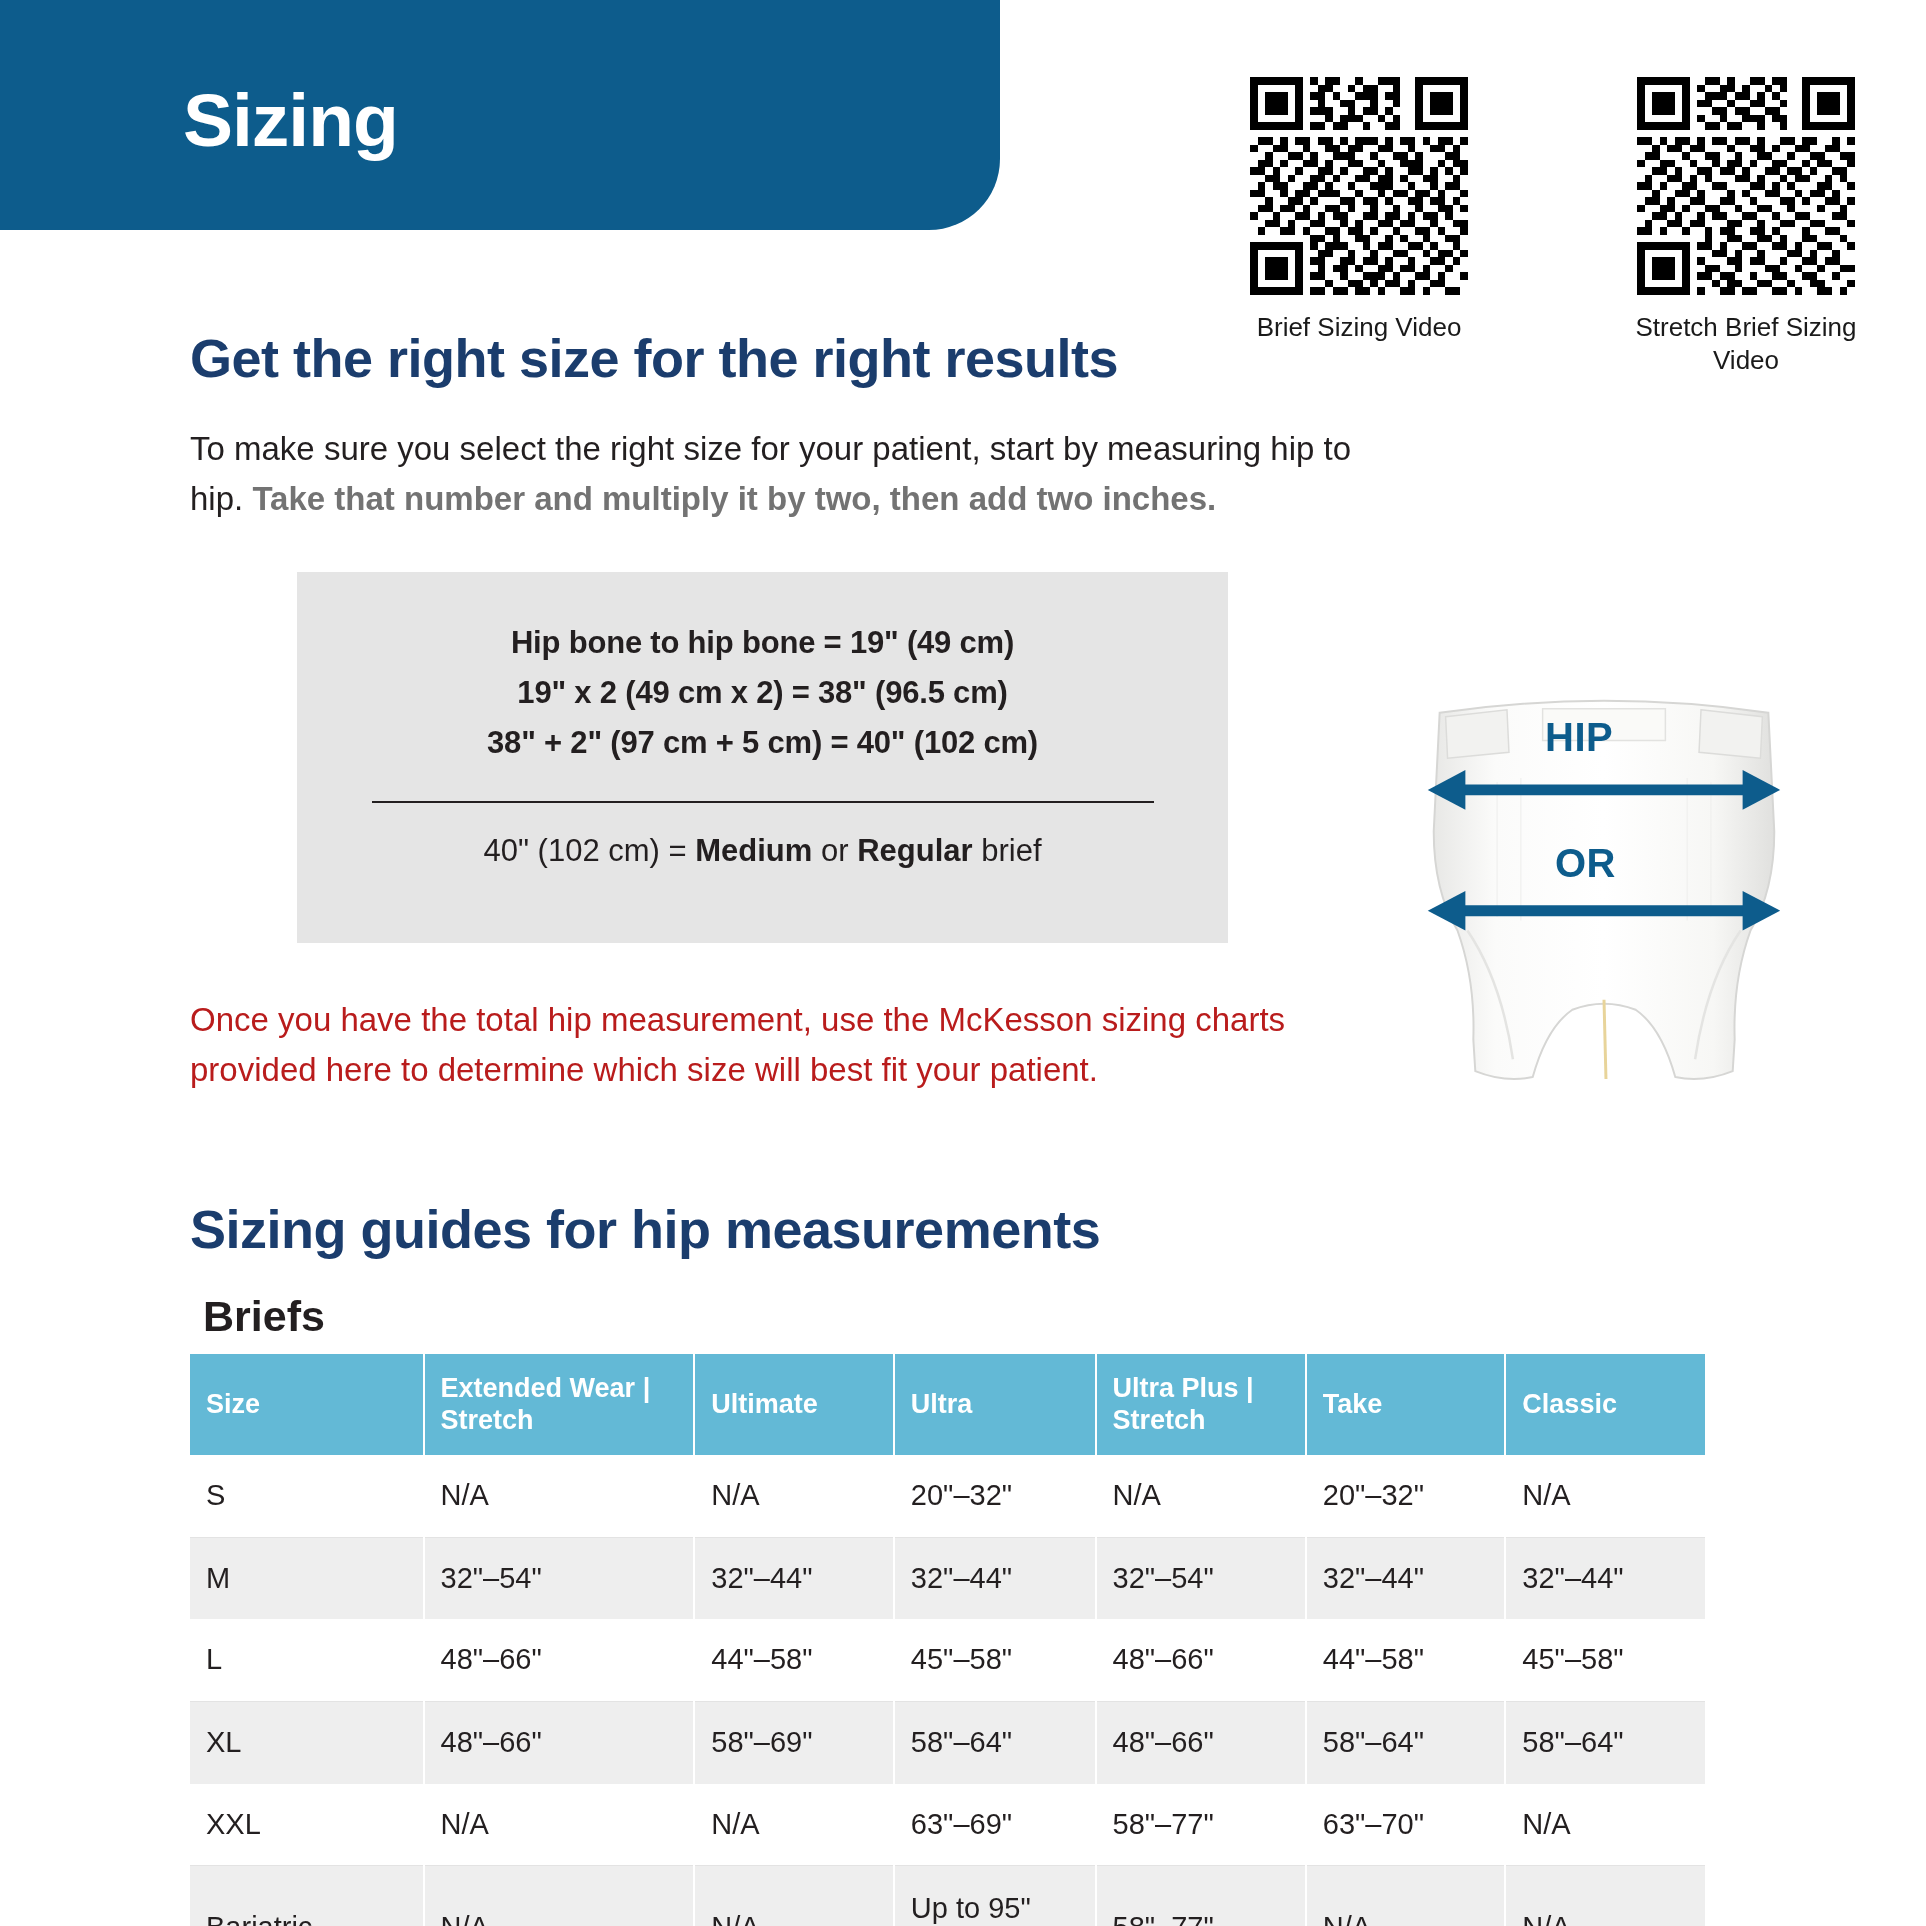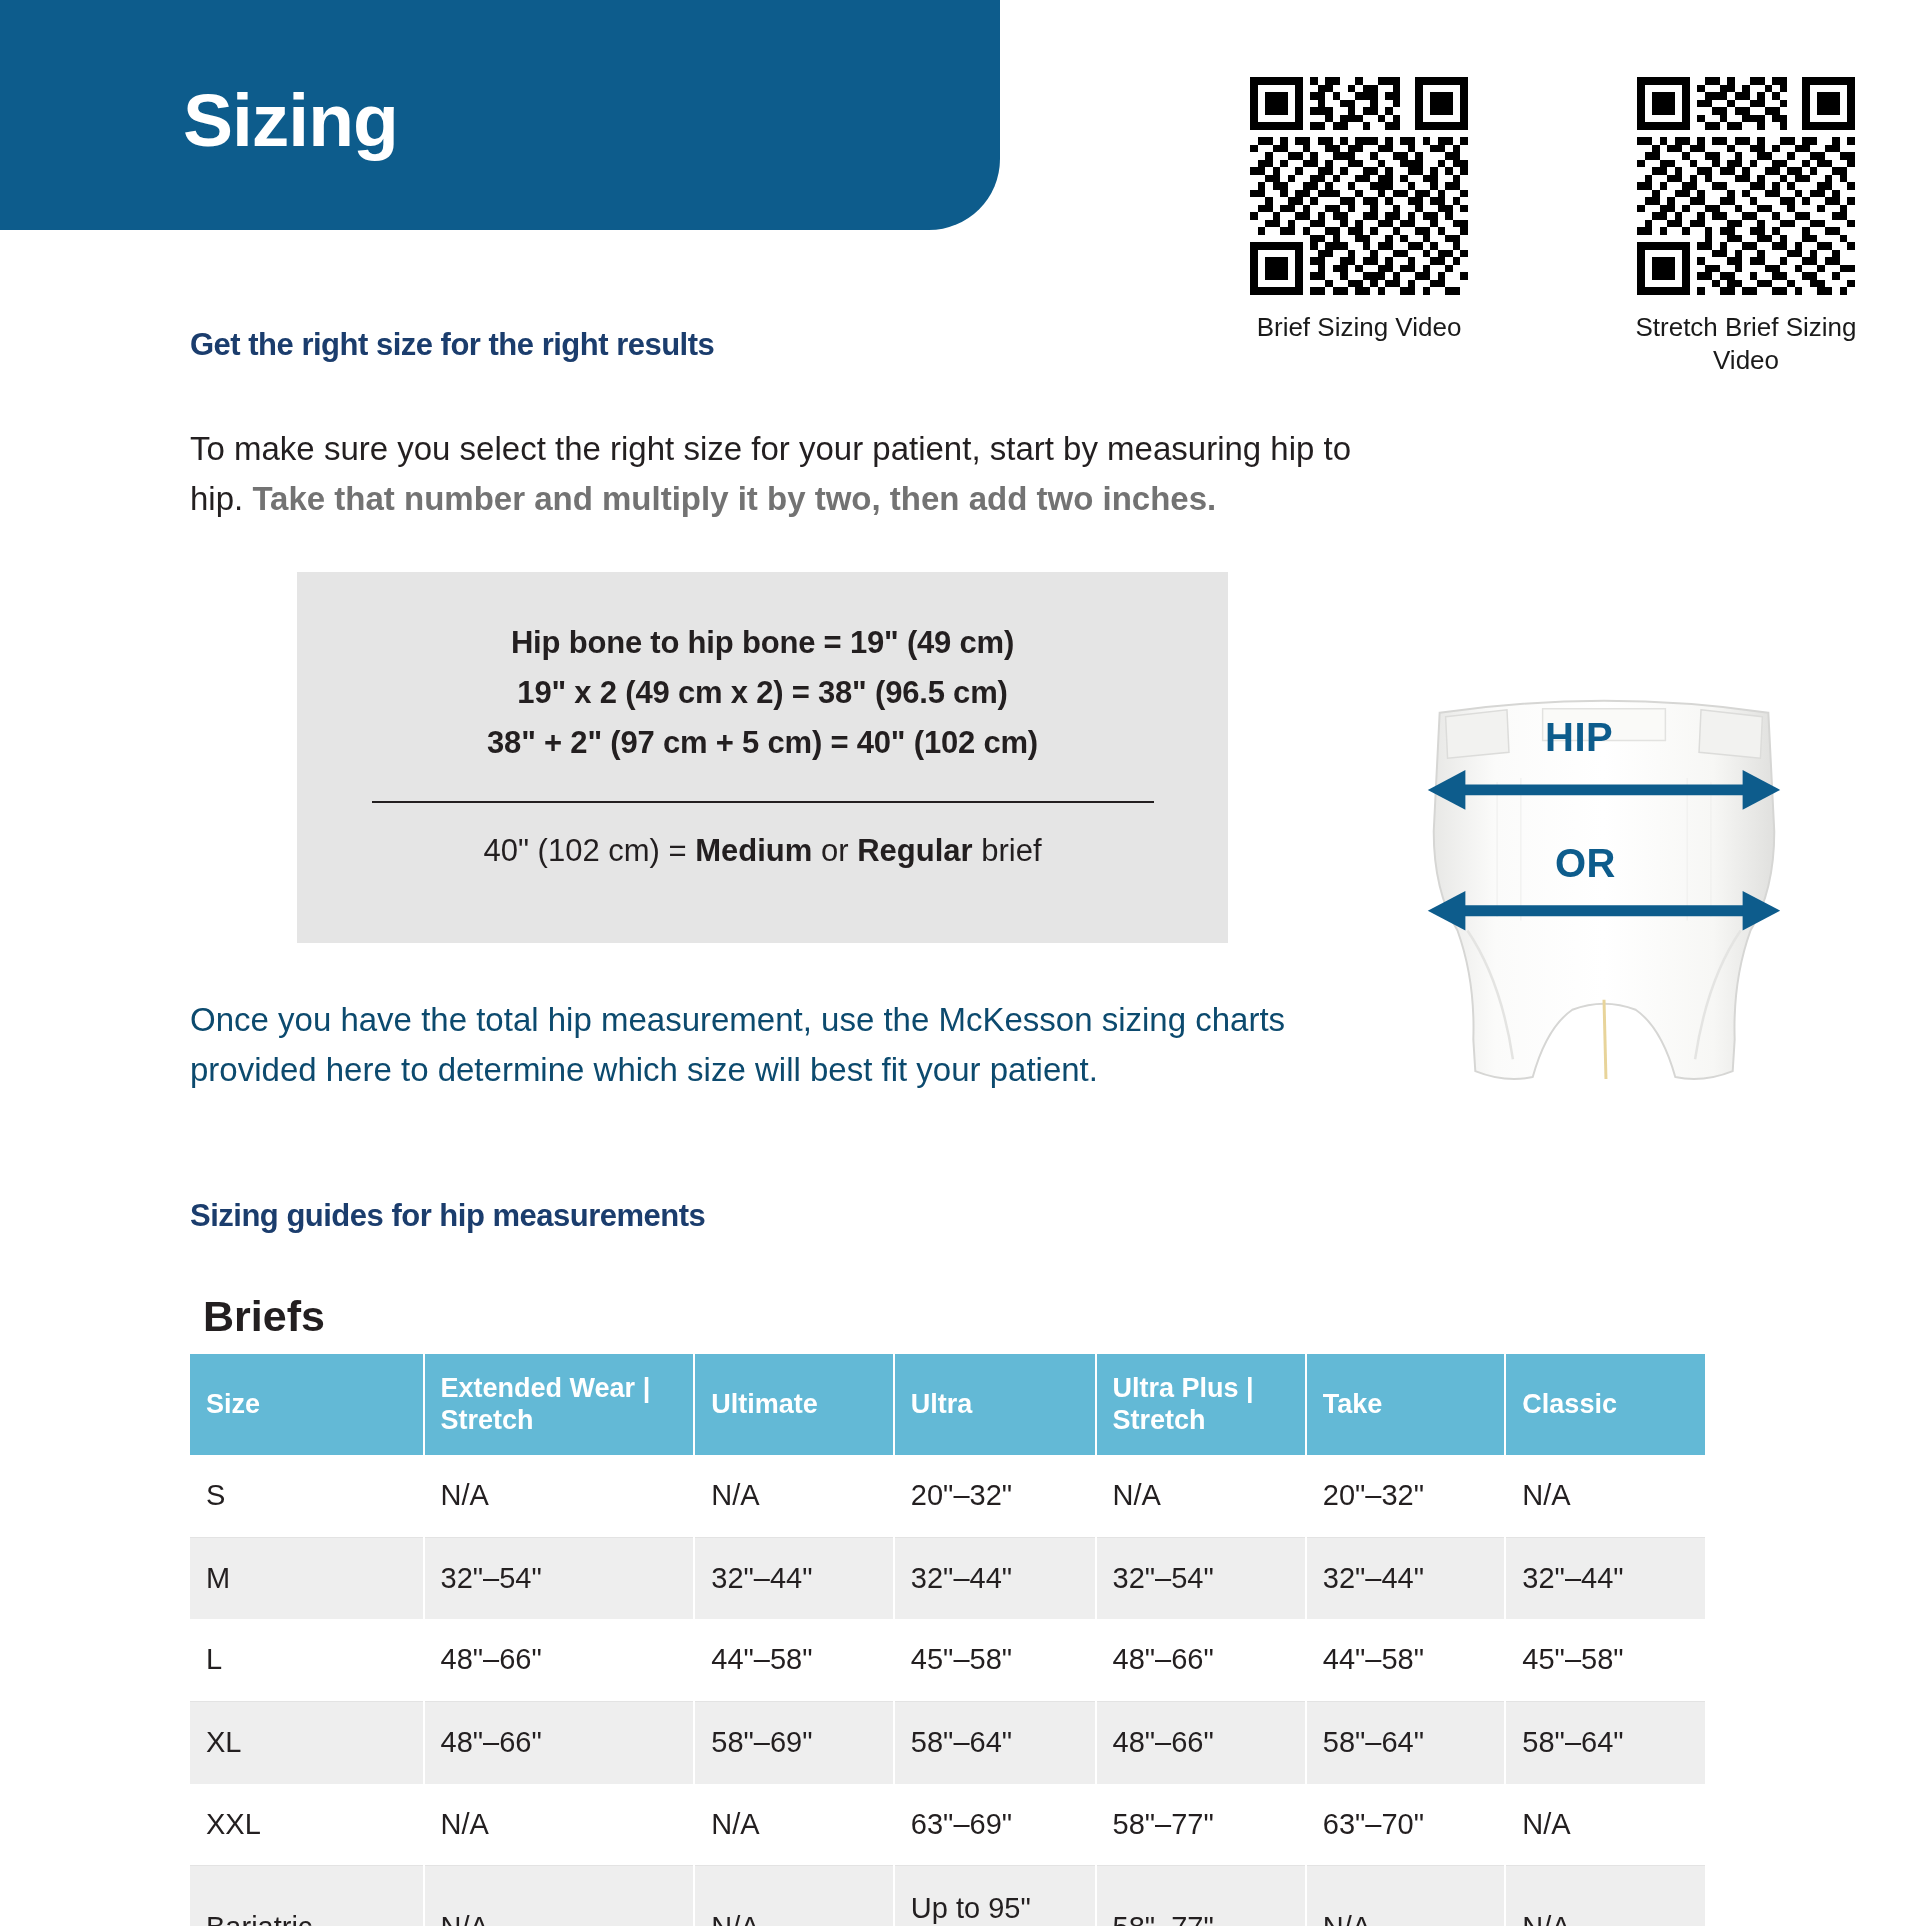--- a/index.html
+++ b/index.html
@@ -42,21 +42,21 @@
     line-height: 1.25;
     font-family: "Liberation Sans", sans-serif;
   }
 
   
   .section-heading {
     position: absolute;
     left: 190px;
     color: #1b3d6d;
     font-weight: 700;
-    font-size: 31px;
+    font-size: 54px;
     letter-spacing: -0.5px;
   }
   #heading-right-size { top: 327px; }
 
   .body-copy {
     position: absolute;
     left: 190px; top: 424px;
     width: 1188px;
     font-size: 33px;
     line-height: 1.52;
@@ -93,21 +93,21 @@
     font-weight: 400;
   }
   .formula-result b { font-weight: 700; }
 
   .body-copy-2 {
     position: absolute;
     left: 190px; top: 995px;
     width: 1109px;
     font-size: 33px;
     line-height: 1.52;
-    color: #0c4a6e;
+    color: #b91c1c;
   }
 
   
   .product-figure {
     position: absolute;
     left: 1406px; top: 683px;
     width: 396px; height: 495px;
   }
   .brief-svg { width: 396px; height: 495px; display: block; }
   .hip-label, .or-label {

